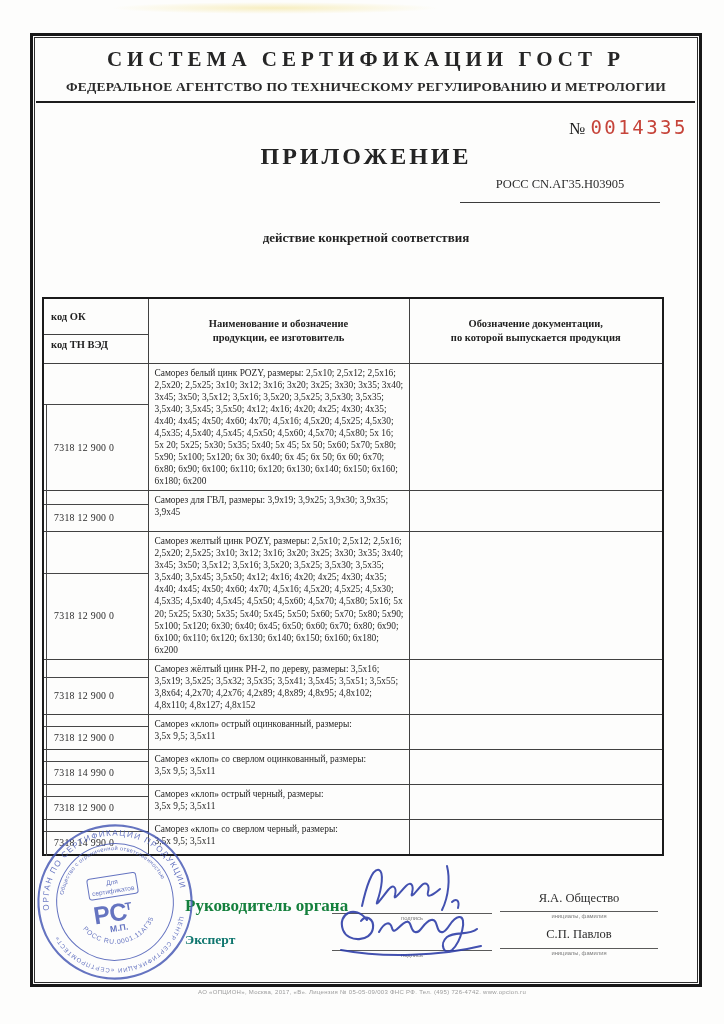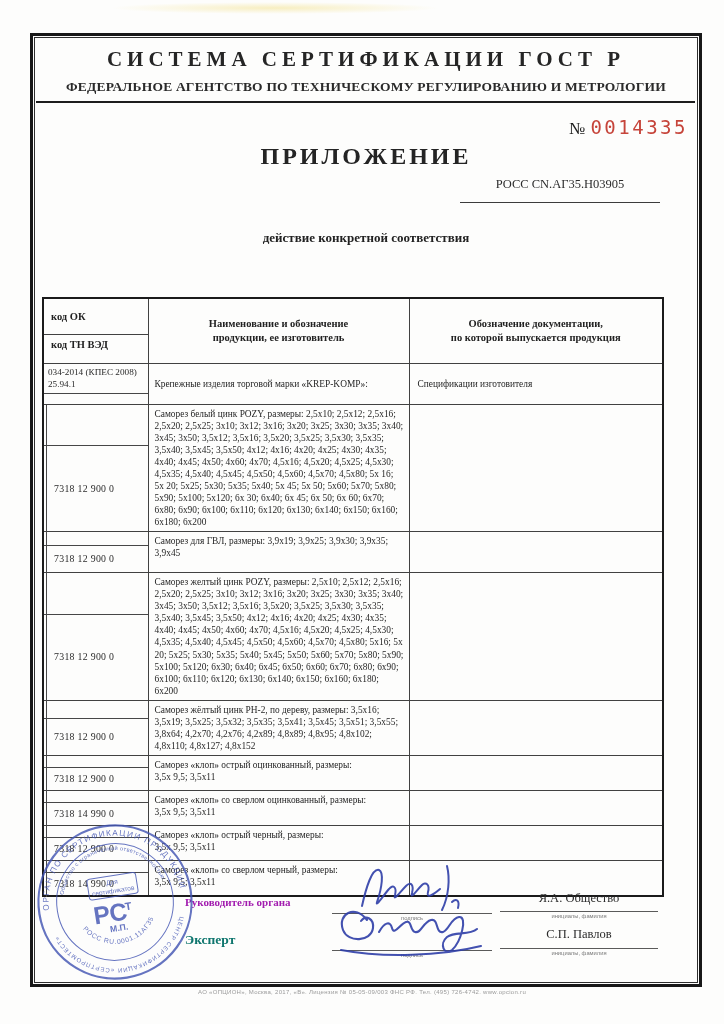--- a/index.html
+++ b/index.html
@@ -56,21 +56,21 @@
   td.cdoc .doc-text{padding:3px 5px 3px 8px;}
   tr.r0 td.cname,tr.r0 td.cdoc{vertical-align:middle;}
   tr.r0 td{height:40px;}
   tr.r1 td{height:118px;}
   tr.r2 td{height:40px;}
   tr.r3 td{height:120px;}
   tr.r4 td{height:46px;}
   tr.r5 td,tr.r6 td,tr.r7 td,tr.r8 td{height:34px;}
 
   
-  .role1{left:185px;top:896px;font-size:11px;font-weight:bold;color:#a21caf;}
+  .role1{left:185px;top:896px;font-size:17px;font-weight:bold;color:#15803d;}
   .role2{left:185px;top:932px;font-size:13.5px;font-weight:bold;color:#0f766e;}
   .sigline{left:332px;width:160px;border-top:1.1px solid #5a5a5a;}
   .sigline.s1{top:913px;} .sigline.s2{top:950px;}
   .sigcap{left:332px;width:160px;text-align:center;font-size:5.8px;color:#7c7c7c;font-family:"Liberation Sans",sans-serif;}
   .sigcap.s1{top:915px;} .sigcap.s2{top:952px;}
   .nameline{left:500px;width:158px;border-top:1.1px solid #5a5a5a;}
   .nameline.n1{top:911px;} .nameline.n2{top:948px;}
   .namecap{left:500px;width:158px;text-align:center;font-size:5.8px;color:#7c7c7c;font-family:"Liberation Sans",sans-serif;}
   .namecap.n1{top:913px;} .namecap.n2{top:950px;}
   .nametxt{left:500px;width:158px;text-align:center;font-size:12.5px;color:#2b2b2b;}
@@ -121,34 +121,20 @@
             <div class="hdiv"></div>
             <div class="lbl bot">код ТН ВЭД</div>
           </th>
           <th class="hc" style="white-space:pre-line">Наименование и обозначение
 продукции, ее изготовитель</th>
           <th class="hc" style="white-space:pre-line">Обозначение документации,
 по которой выпускается продукция</th>
         </tr>
       </thead>
       <tbody>
-    <tr class="r0 ok-filled">
-      <td class="c1">
-        <div class="ok-text">034-2014 (КПЕС 2008)
-25.94.1</div>
-        <div class="divider"></div>
-
-      </td>
-      <td class="cname">
-        <div class="name-text">Крепежные изделия торговой марки «KREP-KOMP»:</div>
-      </td>
-      <td class="cdoc">
-        <div class="doc-text">Спецификации изготовителя</div>
-      </td>
-    </tr>
 
     <tr class="r1">
       <td class="c1">
         <div class="ok-text"></div>
         <div class="divider"></div>
         <div class="tn-text">7318 12 900 0</div>
       </td>
       <td class="cname">
         <div class="name-text">Саморез белый цинк POZY, размеры: 2,5x10; 2,5x12; 2,5x16; 2,5x20; 2,5x25; 3x10; 3x12; 3x16; 3x20; 3x25; 3x30; 3x35; 3x40; 3x45; 3x50; 3,5x12; 3,5x16; 3,5x20; 3,5x25; 3,5x30; 3,5x35; 3,5x40; 3,5x45; 3,5x50; 4x12; 4x16; 4x20; 4x25; 4x30; 4x35; 4x40; 4x45; 4x50; 4x60; 4x70; 4,5x16; 4,5x20; 4,5x25; 4,5x30; 4,5x35; 4,5x40; 4,5x45; 4,5x50; 4,5x60; 4,5x70; 4,5x80; 5x 16; 5x 20; 5x25; 5x30; 5x35; 5x40; 5x 45; 5x 50; 5x60; 5x70; 5x80; 5x90; 5x100; 5x120; 6x 30; 6x40; 6x 45; 6x 50; 6x 60; 6x70; 6x80; 6x90; 6x100; 6x110; 6x120; 6x130; 6x140; 6x150; 6x160; 6x180; 6x200</div>
       </td>

